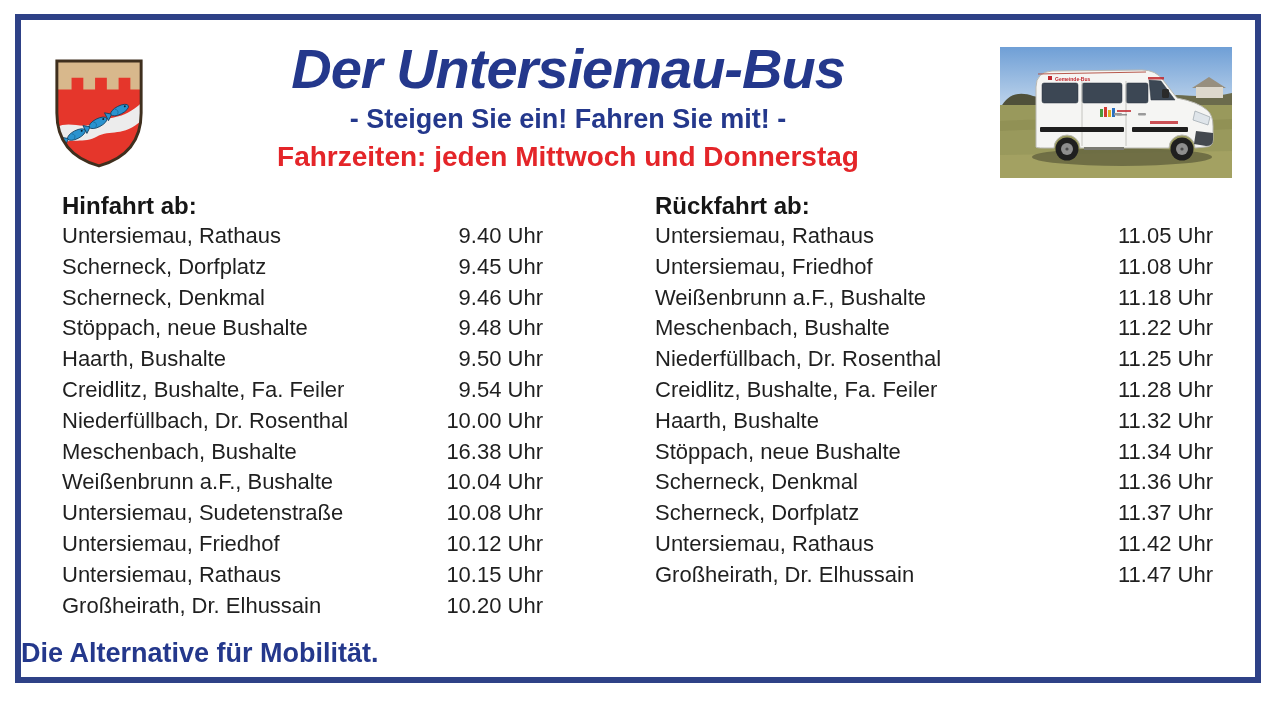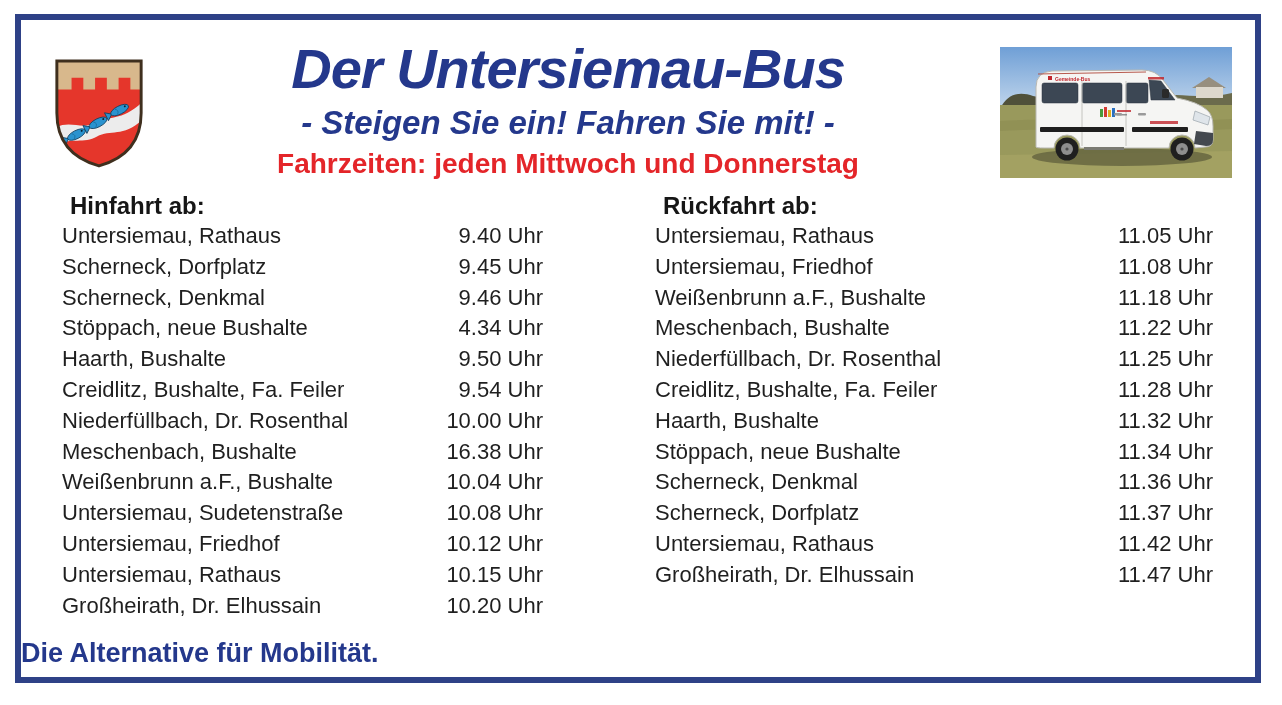--- a/index.html
+++ b/index.html
@@ -12,28 +12,28 @@
     position:absolute; left:15px; top:14px; width:1234px; height:657px;
     border:6px solid #2e4187; pointer-events:none;
   }
   .coat { position:absolute; left:50px; top:52px; width:98px; height:124px; }
   .coat svg { width:100%; height:100%; display:block; }
   .header-block { position:absolute; left:132px; top:40px; width:872px; text-align:center; }
   .title {
     font-size:56px; font-weight:bold; font-style:italic; color:#24388c;
     letter-spacing:-1px; line-height:1.02; white-space:nowrap;
   }
-  .subtitle { font-size:33px; font-weight:bold; color:#24388c; margin-top:7px;font-style:italic; }
+  .subtitle { font-size:27px; font-weight:bold; color:#24388c; margin-top:7px; }
   .note { font-size:28px; font-weight:bold; color:#e42529; margin-top:6px; }
   .bus-photo { position:absolute; left:1000px; top:47px; width:232px; height:131px; }
   .bus-photo svg { width:100%; height:100%; display:block; }
   .timetable { position:absolute; left:62px; top:190px; display:flex; }
   .col-hin { width:481px; margin-right:112px; }
   .col-rueck { width:558px; }
-  .col-heading { font-weight:bold; font-size:24px; line-height:31px; color:#161616;margin-left:8px; }
+  .col-heading { font-weight:bold; font-size:24px; line-height:31px; color:#161616; }
   .row { display:flex; justify-content:space-between; font-size:22px; line-height:30.8px;text-align:right; }
   .stop-name { white-space:nowrap; }
   .stop-time { white-space:nowrap; }
   .footer-slogan {
     position:absolute; left:21px; top:638px; width:1234px; 
     font-size:27px; font-weight:bold; color:#24388c;
   }
 </style>
 </head>
 <body>
@@ -150,21 +150,21 @@
     <span class="stop-time">9.45 Uhr</span>
   </div>
 
   <div class="row">
     <span class="stop-name">Scherneck, Denkmal</span>
     <span class="stop-time">9.46 Uhr</span>
   </div>
 
   <div class="row">
     <span class="stop-name">Stöppach, neue Bushalte</span>
-    <span class="stop-time">4.34 Uhr</span>
+    <span class="stop-time">9.48 Uhr</span>
   </div>
 
   <div class="row">
     <span class="stop-name">Haarth, Bushalte</span>
     <span class="stop-time">9.50 Uhr</span>
   </div>
 
   <div class="row">
     <span class="stop-name">Creidlitz, Bushalte, Fa. Feiler</span>
     <span class="stop-time">9.54 Uhr</span>

